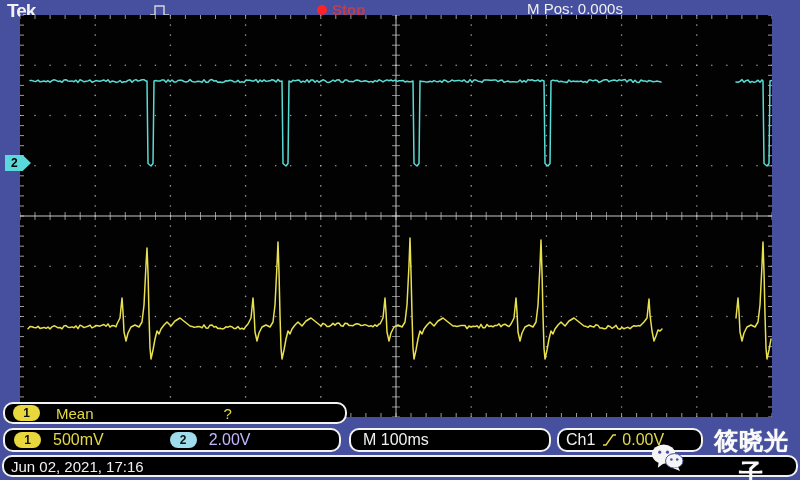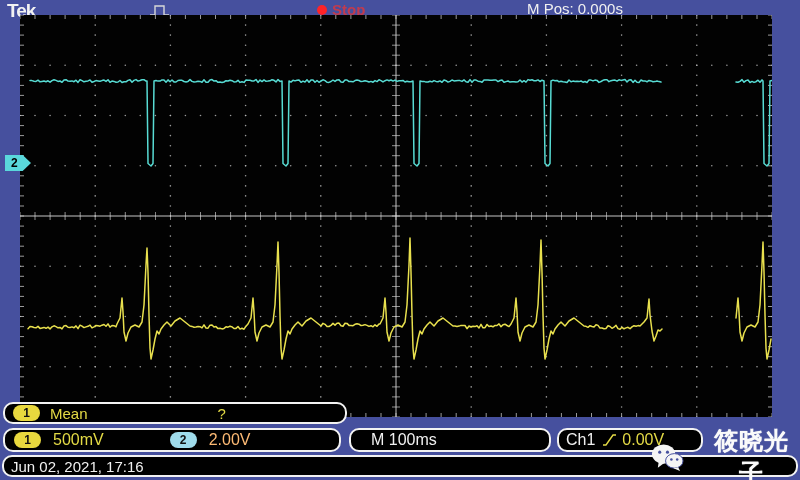--- a/index.html
+++ b/index.html
@@ -27,29 +27,29 @@
      justify-content:flex-start; padding-left:6px; }
 
   .box { position:absolute; background:#000; border:2px solid #f2f2f2; border-radius:10px;
          display:flex; align-items:center; color:#f0f0f0; }
   .badge { display:inline-block; min-width:27px; text-align:center; border-radius:8px;
            font-size:12px; font-weight:bold; color:#111; padding:1px 0; }
   .badge-1 { background:#e8d83e; }
   .badge-2 { background:#9fdcec; }
 
   #measure-box { left:3px; top:402px; width:344px; height:22px; padding:0 8px; }
-  #measure-box .mtype { color:#e3da45; font-size:15px; margin-left:10px; }
+  #measure-box .mtype { color:#e3da45; font-size:15px; margin-left:16px; }
   #measure-box .mval  { color:#e3da45; font-size:15px; margin-left:130px; }
 
   #vert-box { left:3px; top:428px; width:338px; height:24px; padding:0 9px; }
   #vert-box .v1 { color:#e3da45; font-size:16px; margin-left:12px; }
   #vert-box .sep { width:66px; }
-  #vert-box .v2 { color:#fdba74; font-size:16px; margin-left:12px; }
-
-  #horiz-box { left:349px; top:428px; width:202px; height:24px; padding:0 20px; font-size:16px; }
+  #vert-box .v2 { color:#c4b5fd; font-size:16px; margin-left:12px; }
+
+  #horiz-box { left:349px; top:428px; width:202px; height:24px; padding:0 12px; font-size:16px; }
   #trig-box  { left:557px; top:428px; width:146px; height:24px; padding:0 7px; font-size:16px; }
   #trig-box .tsrc { color:#f0f0f0; }
   #trig-box .tlev { color:#e3da45; margin-left:5px; }
   #trig-box svg { margin:0 0 0 7px; }
 
   #watermark { position:absolute; left:651px; top:425px; display:flex; align-items:center;
                color:#fafafa; z-index:5; }
   #watermark .wm-text { font-size:24px; font-weight:bold; margin-left:19px;
                font-family:"DejaVu Sans", sans-serif; letter-spacing:1px;
                text-shadow:0 0 1px #fff;text-align:center; }

